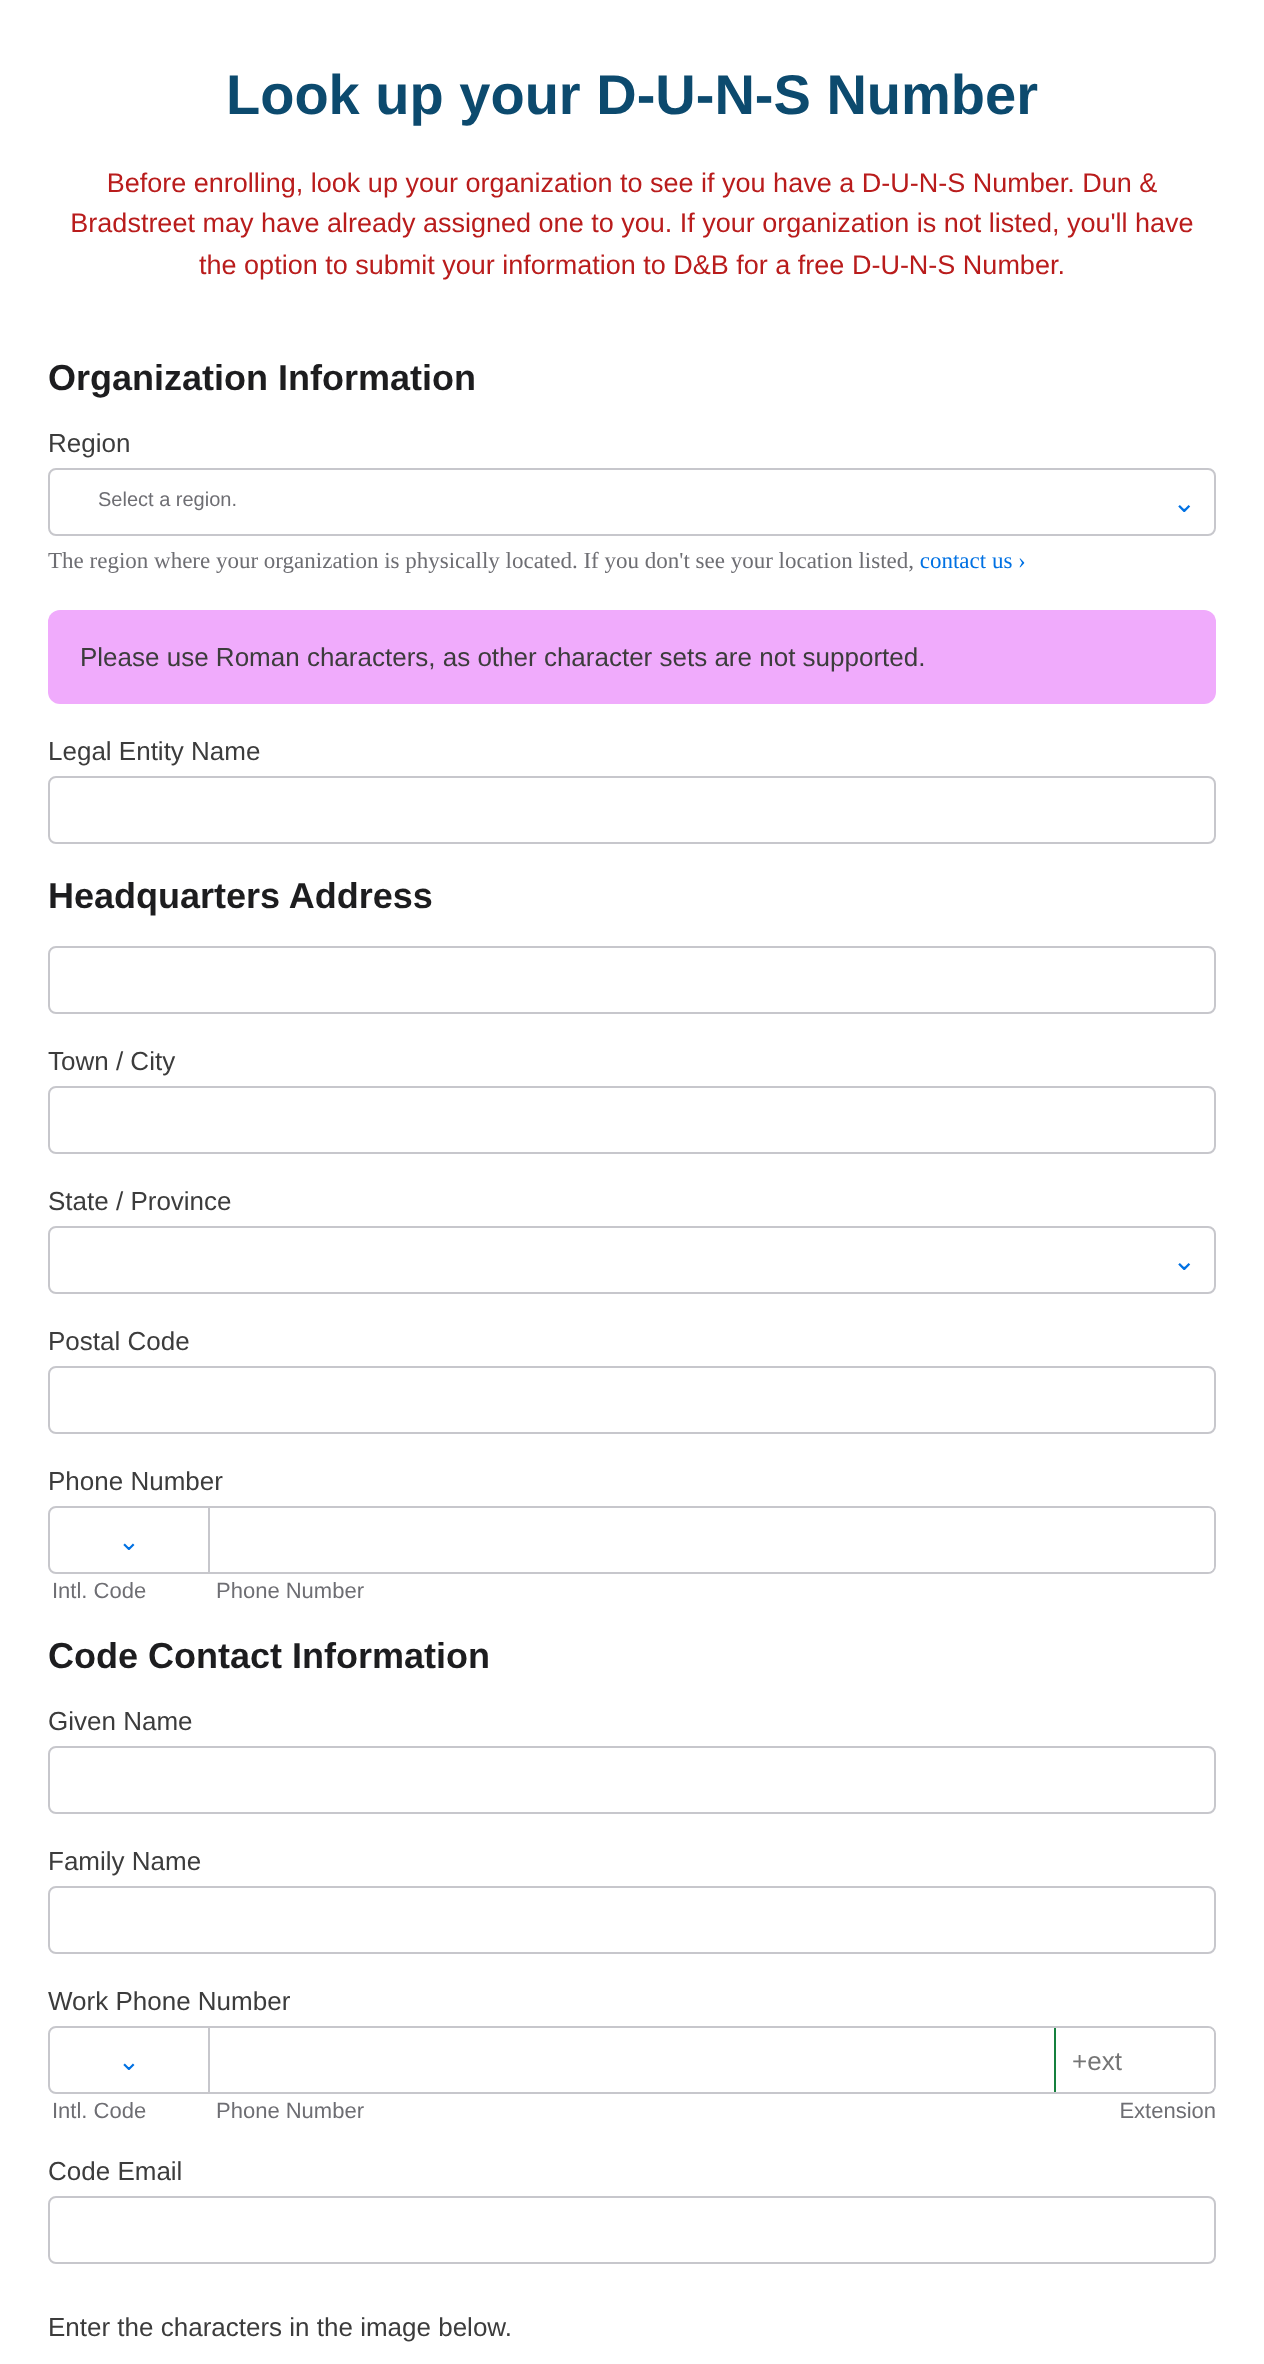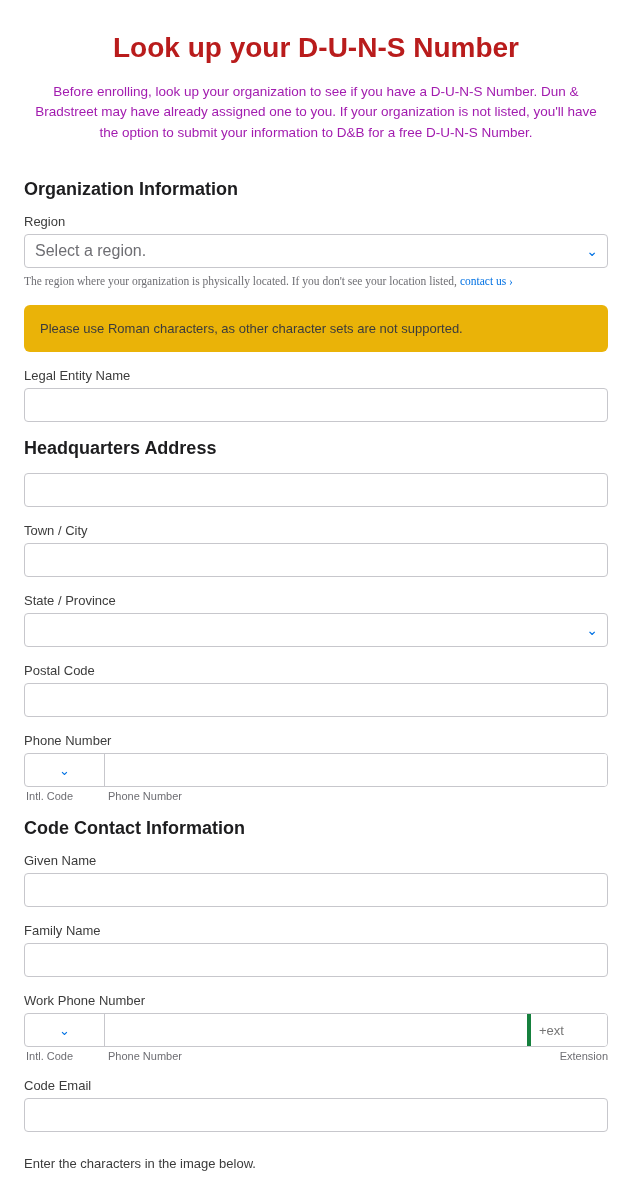--- a/index.html
+++ b/index.html
@@ -14,26 +14,26 @@
       max-width: 632px;
       margin: 0 auto;
       background: #fff;
       padding: 32px 24px 40px 24px;
       min-height: 1182px;
     }
     .page-title {
       font-size: 28px;
       font-weight: 600;
       text-align: center;
-      color: #b91c1c;
+      color: #0c4a6e;
       margin-bottom: 18px;
     }
     .page-description {
       font-size: 13.5px;
-      color: #a21caf;
+      color: #b91c1c;
       text-align: center;
       line-height: 1.5;
       margin-bottom: 36px;
     }
     .section-title {
       font-size: 18px;
       font-weight: 700;
       color: #1d1d1f;
       margin-bottom: 14px;
     }
@@ -58,22 +58,22 @@
       outline: none;
     }
     .select-wrapper {
       position: relative;
     }
     .form-select {
       width: 100%;
       height: 34px;
       border: 1px solid #c7c7cc;
       border-radius: 4px;
-      padding: 0 10px;
-      font-size: 16px;
+      padding: 0 24px;
+      font-size: 10px;
       color: #6e6e73;
       background: #fff;
       appearance: none;
       outline: none;
       cursor: pointer;
     }
     .select-chevron {
       position: absolute;
       right: 10px;
       top: 50%;
@@ -87,21 +87,21 @@
       color: #6e6e73;
       margin-top: 5px;
       line-height: 1.4;
       font-family: Liberation Serif, serif;
     }
     .region-hint a {
       color: #0071e3;
       text-decoration: none;
     }
     .roman-notice {
-      background: #eab308;
+      background: #f0abfc;
       border-radius: 6px;
       padding: 14px 16px;
       font-size: 13px;
       color: #3c3c3c;
       margin-bottom: 16px;
       line-height: 1.5;
     }
     .section-divider {
       margin-bottom: 20px;
     }
@@ -156,21 +156,21 @@
     .work-phone-labels {
       display: flex;
       font-size: 11px;
       color: #6e6e73;
       margin-top: 3px;
       padding-left: 2px;
     }
     .ext-input {
       width: 80px;
       border: none;
-      border-left: 4px solid #15803d;
+      border-left: 1px solid #15803d;
       padding: 0 8px;
       font-size: 13px;
       outline: none;
       flex-shrink: 0;
     }
     .captcha-section {
       margin-top: 24px;
     }
     .captcha-instruction {
       font-size: 13px;

